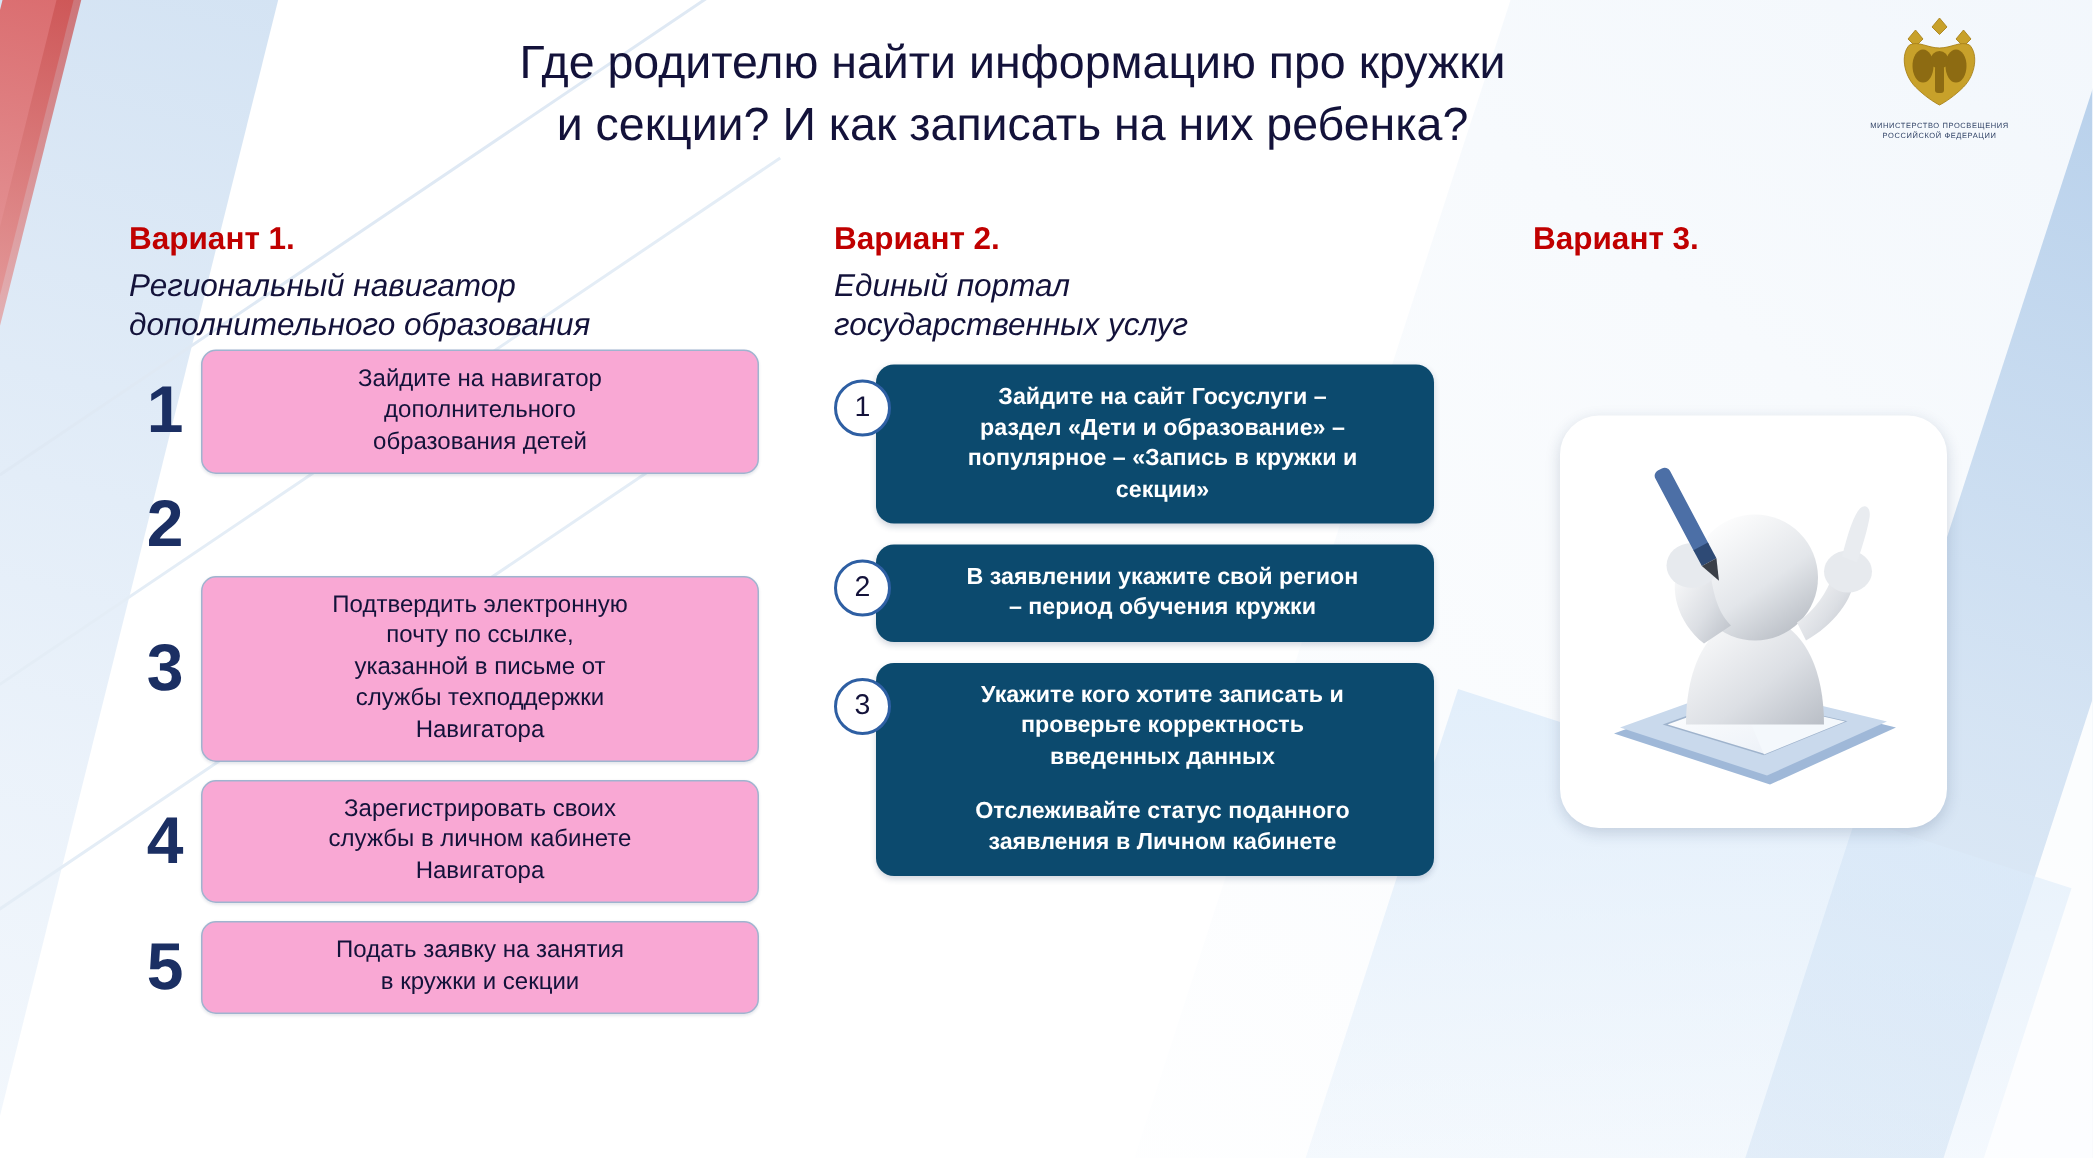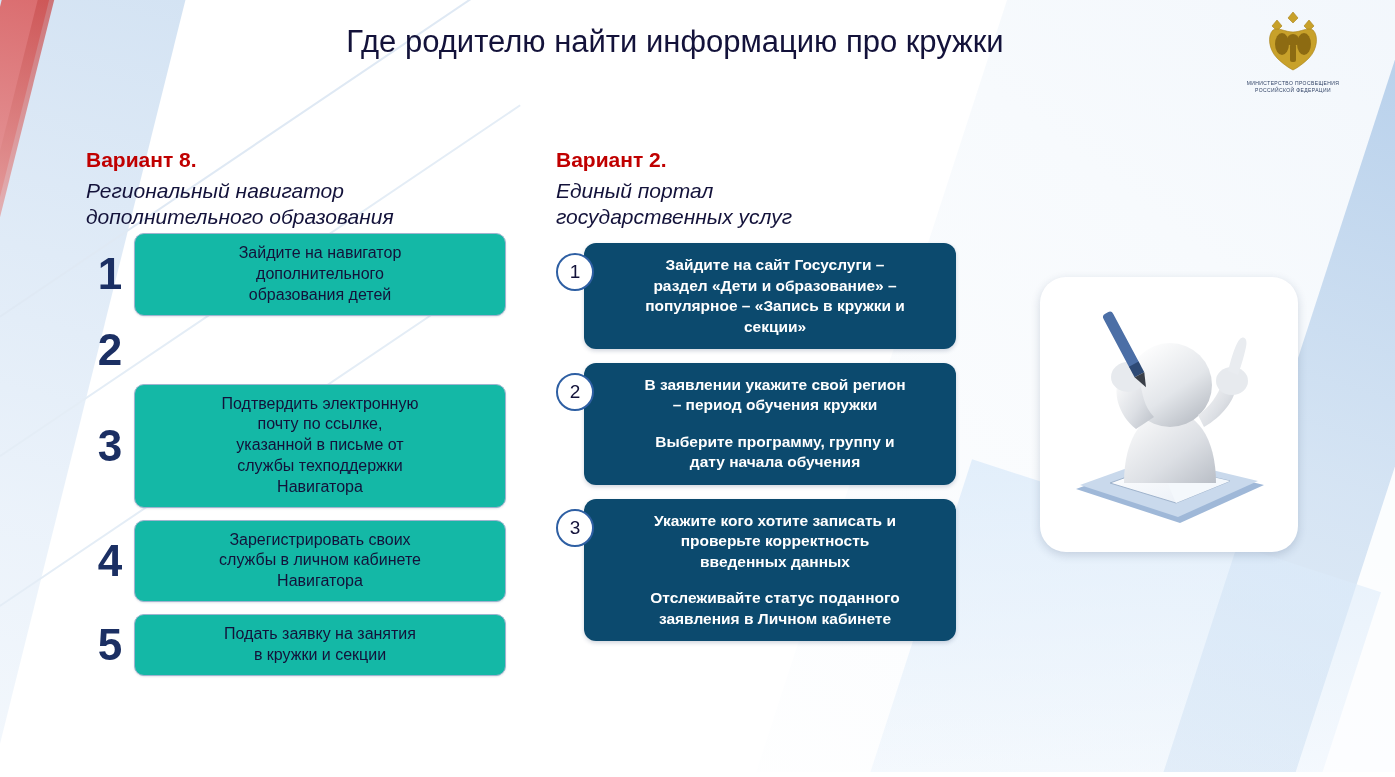--- a/index.html
+++ b/index.html
@@ -216,21 +216,21 @@
     text-align: center;
     font-size: 44px;
     font-weight: bold;
     color: #1b2f63;
     line-height: 1;
   }
   .step1-box {
     flex: 1;
     border: 1px solid #9fb4cf;
     border-radius: 10px;
-    background: #14b8a6;
+    background: #f9a8d4;
     padding: 9px 12px;
     text-align: center;
     font-size: 16px;
     line-height: 1.3;
     color: #13123a;
     box-shadow: 0 1px 2px rgba(30,50,90,.12);
     white-space: pre-line;
   }
 
   
@@ -320,24 +320,25 @@
         <circle cx="36" cy="30" r="6"></circle>
         <rect x="33" y="34" width="6" height="18" rx="2"></rect>
       </g>
     </svg>
     <div class="emblem-caption">МИНИСТЕРСТВО ПРОСВЕЩЕНИЯ
 РОССИЙСКОЙ ФЕДЕРАЦИИ</div>
   </div>
 
   <div class="title">
     <span>Где родителю найти информацию про кружки</span>
+    <span>и секции? И как записать на них ребенка?</span>
   </div>
 
   <div class="col col-1">
-    <h2 class="variant-title">Вариант 8.</h2>
+    <h2 class="variant-title">Вариант 1.</h2>
     <p class="variant-sub" style="white-space:pre-line">Региональный навигатор
 дополнительного образования</p>
 
     <div class="steps1">
       <div class="step1">
         <div class="step1-num">1</div>
         <div class="step1-box">Зайдите на навигатор
 дополнительного
 образования детей</div>
       </div>
@@ -380,39 +381,38 @@
 популярное – «Запись в кружки и
 секции»</p>
         </div>
       </div>
 
       <div class="step2">
         <div class="step2-num">2</div>
         <div class="step2-box">
           <p>В заявлении укажите свой регион
 – период обучения кружки</p>
-          <p>Выберите программу, группу и
-дату начала обучения</p>
         </div>
       </div>
 
       <div class="step2">
         <div class="step2-num">3</div>
         <div class="step2-box">
           <p>Укажите кого хотите записать и
 проверьте корректность
 введенных данных</p>
           <p>Отслеживайте статус поданного
 заявления в Личном кабинете</p>
         </div>
       </div>
     </div>
   </div>
 
   <div class="col col-3">
+    <h2 class="variant-title">Вариант 3.</h2>
   </div>
 
   <div class="figure-card">
     <svg width="258" height="275" viewBox="0 0 258 275">
       <defs>
         <linearGradient id="gbody" x1="0" y1="0" x2="1" y2="1">
           <stop offset="0%" stop-color="#ffffff"></stop>
           <stop offset="60%" stop-color="#dcdfe4"></stop>
           <stop offset="100%" stop-color="#b9bec6"></stop>
         </linearGradient>

